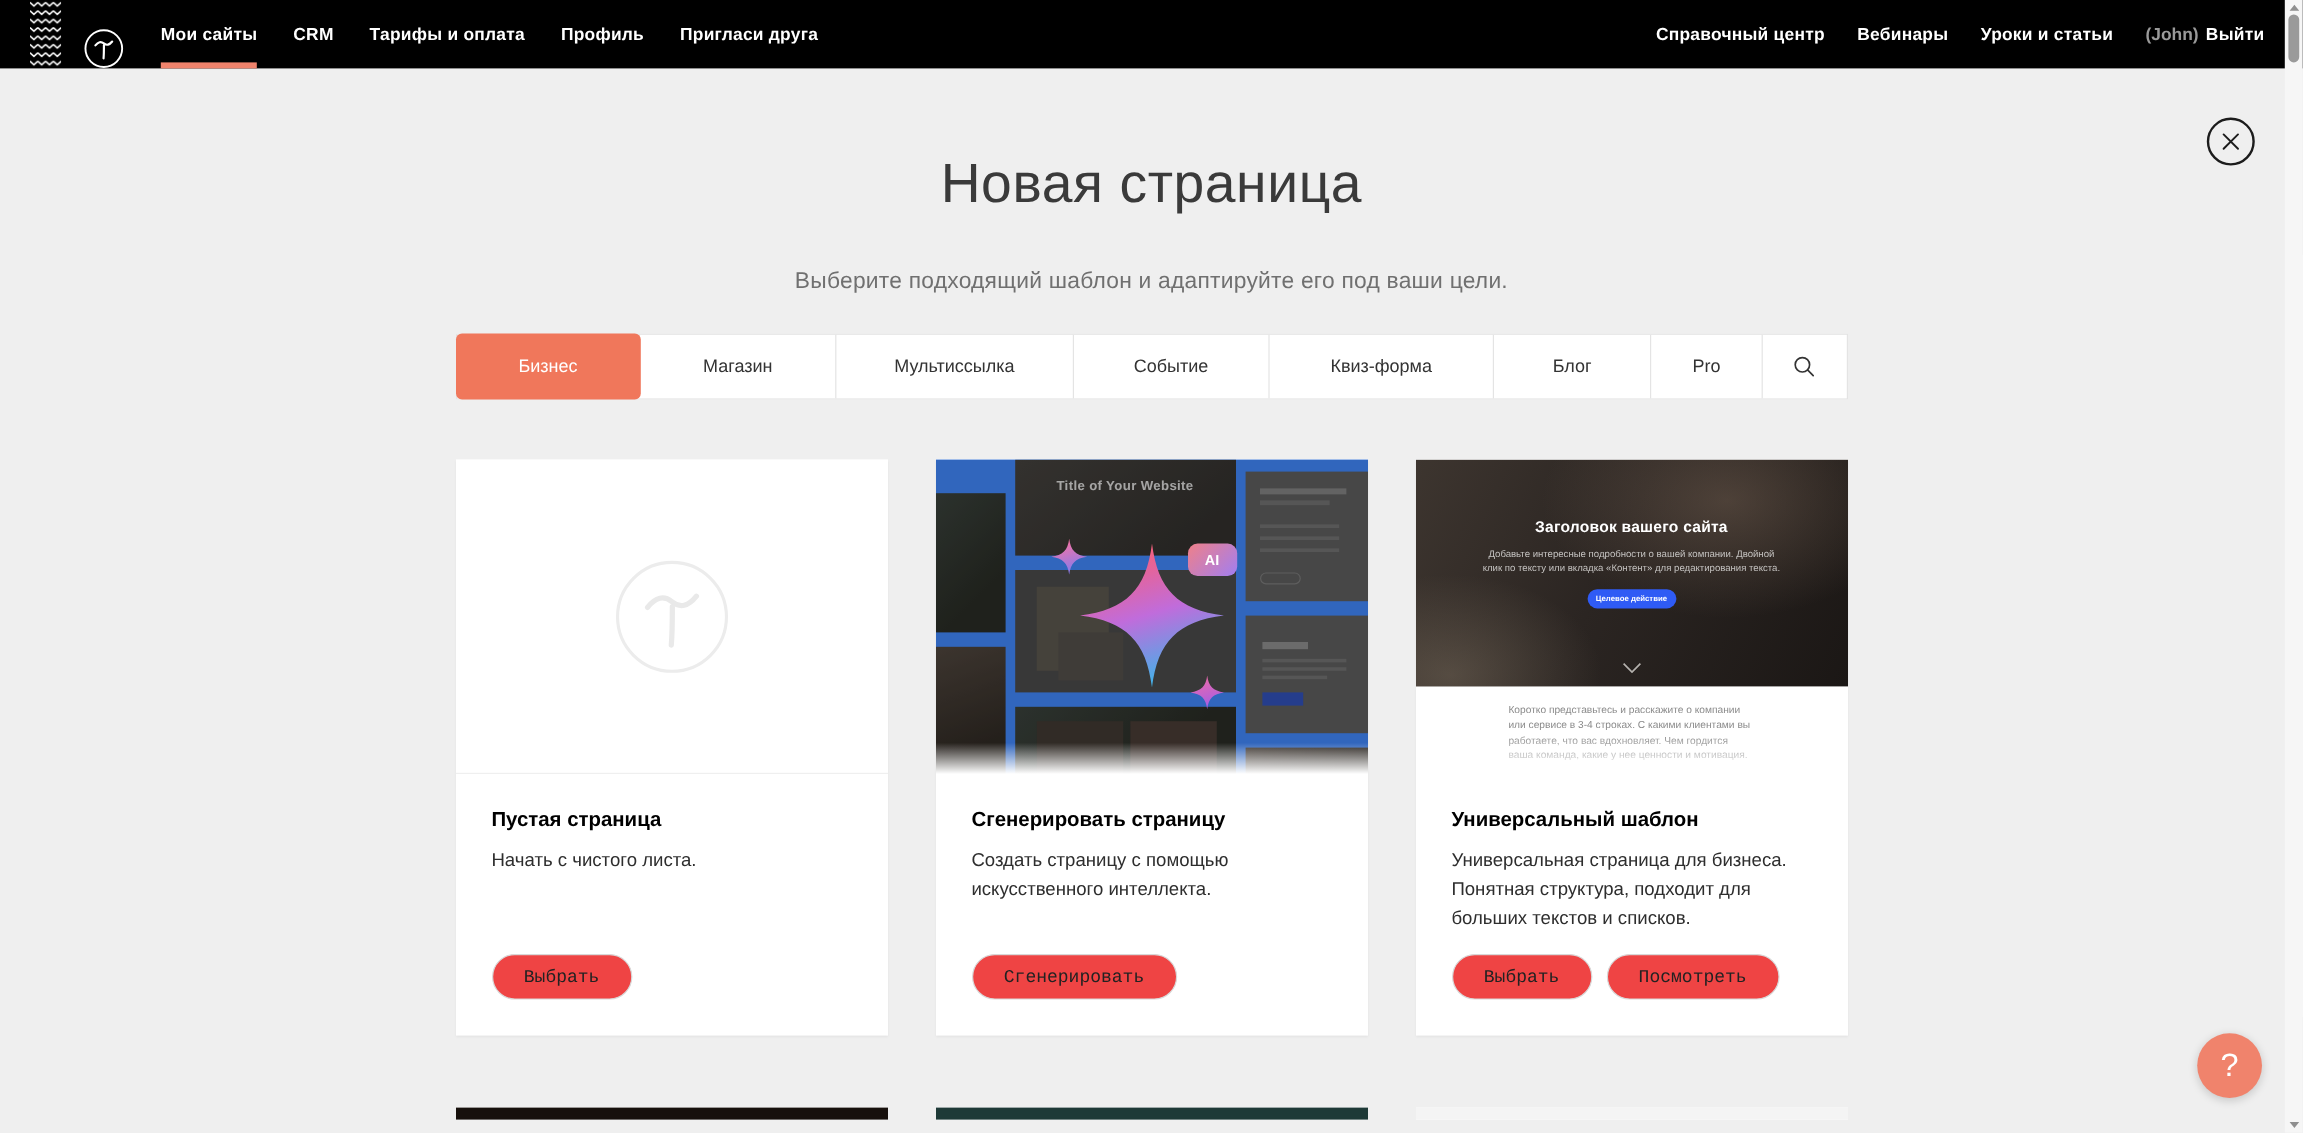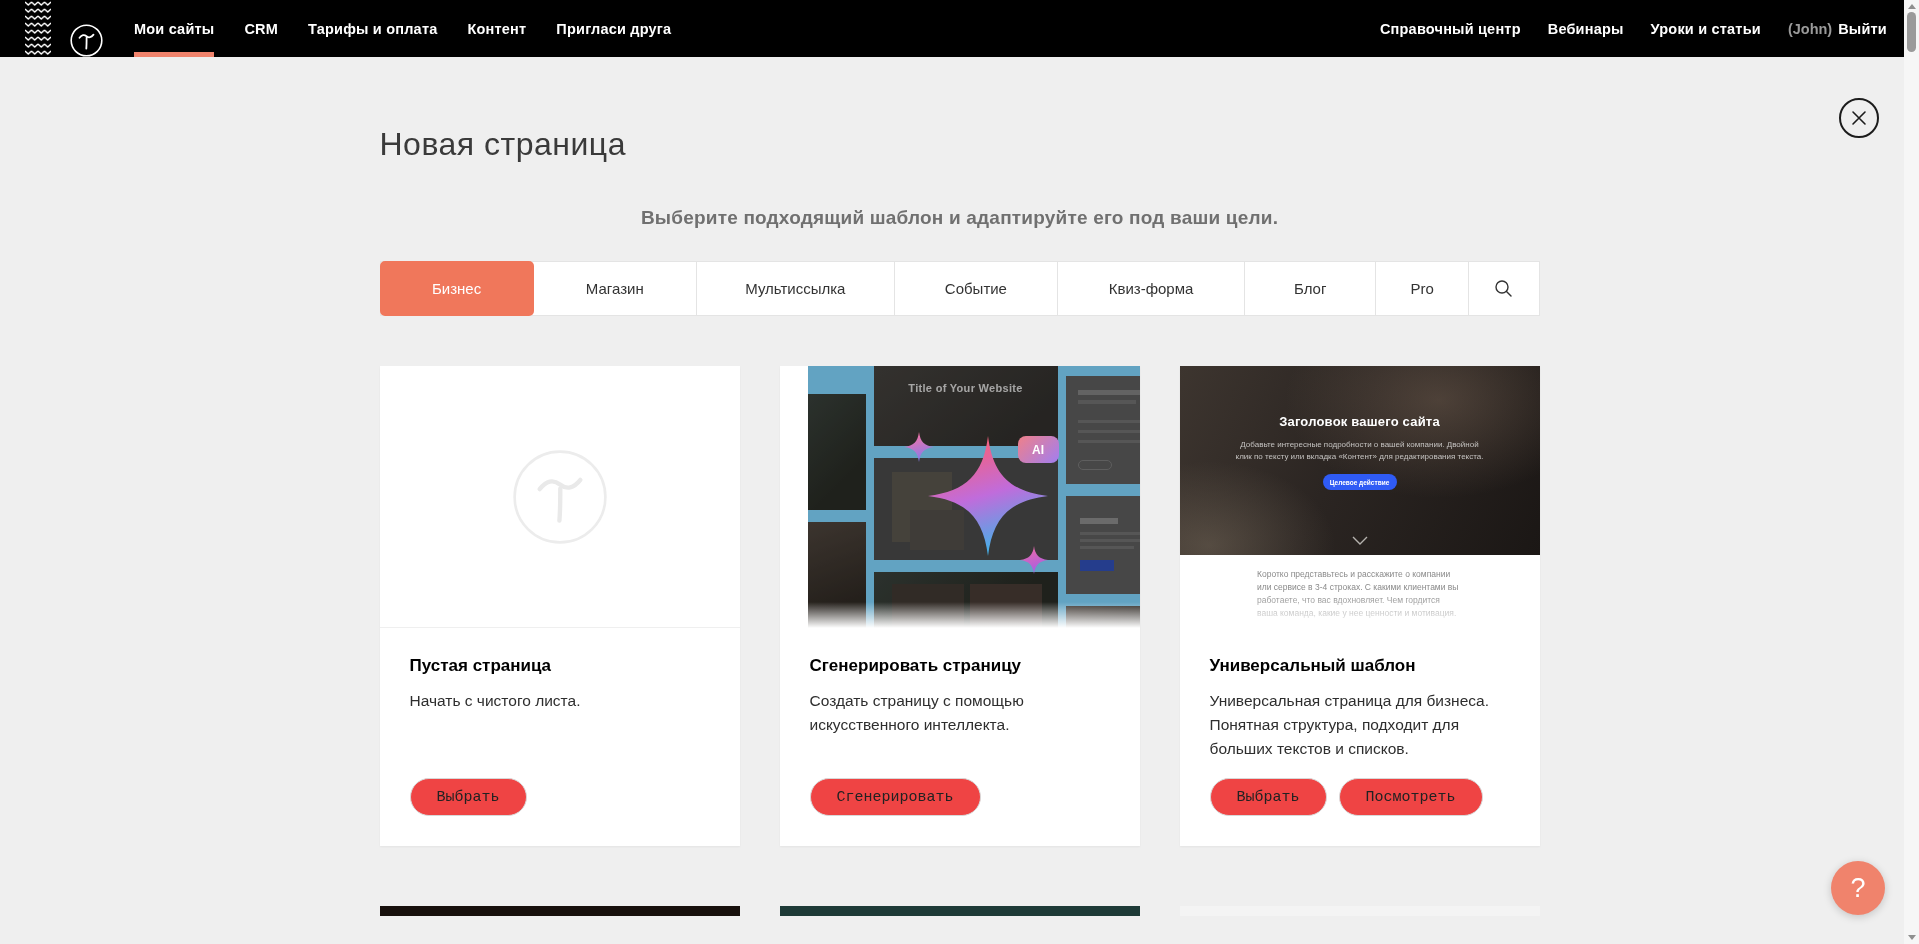--- a/index.html
+++ b/index.html
@@ -42,26 +42,26 @@
   
   .close-btn {
     position:absolute; top:98px; right:40px; width:40px; height:40px;
     border-radius:50%; border:2px solid #1c1c1c; background:transparent;
     display:flex; align-items:center; justify-content:center; cursor:pointer; z-index:20;
   }
 
   
   .content { width:1160px; margin:0 auto; padding-top:57px; }
   .page-title {
-    margin-top:68px; text-align:left;
-    font-size:32px; font-weight:300; color:#3a3a3a; letter-spacing:.5px; line-height:1.2;
+    margin-top:68px; text-align:center;
+    font-size:46px; font-weight:300; color:#3a3a3a; letter-spacing:.5px; line-height:1.2;
   }
   .page-subtitle {
     margin-top:44px; text-align:center;
-    font-size:19px; font-weight:700; color:#707070; letter-spacing:.2px;
+    font-size:19px; font-weight:400; color:#707070; letter-spacing:.2px;
   }
 
   
   .tabs {
     display:flex; height:55px; margin-top:32px; background:#fff;
     border:1px solid #e4e4e4;
   }
   .tab {
     display:flex; align-items:center; justify-content:center;
     font-size:15px; color:#333; cursor:pointer; border-right:1px solid #e4e4e4;
@@ -85,21 +85,21 @@
   .pill-btn {
     height:38px; padding:0 26px; border-radius:20px; border:1px solid #d8d8d8;
     background:#ef4444; font-size:15px; color:#222; display:flex; align-items:center;
     cursor:pointer; font-family:Liberation Mono, monospace; white-space:nowrap;
   }
 
   
   .blank-preview { background:#fff; border-bottom:1px solid #efefef; display:flex; align-items:center; justify-content:center; }
 
   
-  .ai-preview { background:#7dd3fc;margin-left:28px; }
+  .ai-preview { background:#3b82f6; }
   .tile { position:absolute; background:#454545; }
   .tile .inner { position:absolute; background:#5a5a5a; }
   .tile-photo { background:linear-gradient(135deg,#343c36,#23261f 70%); }
   .tile-photo2 { background:linear-gradient(160deg,#4a4038,#2a241e 75%); }
   .tile-light { background:#585858; }
   .site-title-tile { display:flex; align-items:flex-start; justify-content:center; padding-top:16px;
     background:linear-gradient(140deg,#3f3c38,#2c2a27 80%); }
   .site-title { color:rgba(255,255,255,.8); font-size:11px; font-weight:700; letter-spacing:.3px; }
   .ai-overlay { position:absolute; inset:0; background:rgba(20,20,20,.25); }
   .spark { position:absolute; }
@@ -159,21 +159,21 @@
     <svg width="33" height="33" viewBox="0 0 33 33">
       <circle cx="16.5" cy="16.5" r="15.3" fill="none" stroke="#fff" stroke-width="1.6"></circle>
       <path d="M9.5,13.8 q3.5,-4.4 7,-1.6 q3.5,2.8 7,-1.6" fill="none" stroke="#fff" stroke-width="1.8" stroke-linecap="round"></path>
       <path d="M16.6,13.6 c0,4 0,7.5 -0.3,11" fill="none" stroke="#fff" stroke-width="1.8" stroke-linecap="round"></path>
     </svg>
   </div>
   <nav class="nav-left">
     <a class="nav-item active">Мои сайты</a>
     <a class="nav-item">CRM</a>
     <a class="nav-item">Тарифы и оплата</a>
-    <a class="nav-item">Контент</a>
+    <a class="nav-item">Профиль</a>
     <a class="nav-item">Пригласи друга</a>
   </nav>
   <nav class="nav-right">
     <a class="nav-item">Справочный центр</a>
     <a class="nav-item">Вебинары</a>
     <a class="nav-item">Уроки и статьи</a>
     <span class="nav-user">
       <span class="uname">(John)</span>
       <a class="nav-item" style="height:auto">Выйти</a>
     </span>

